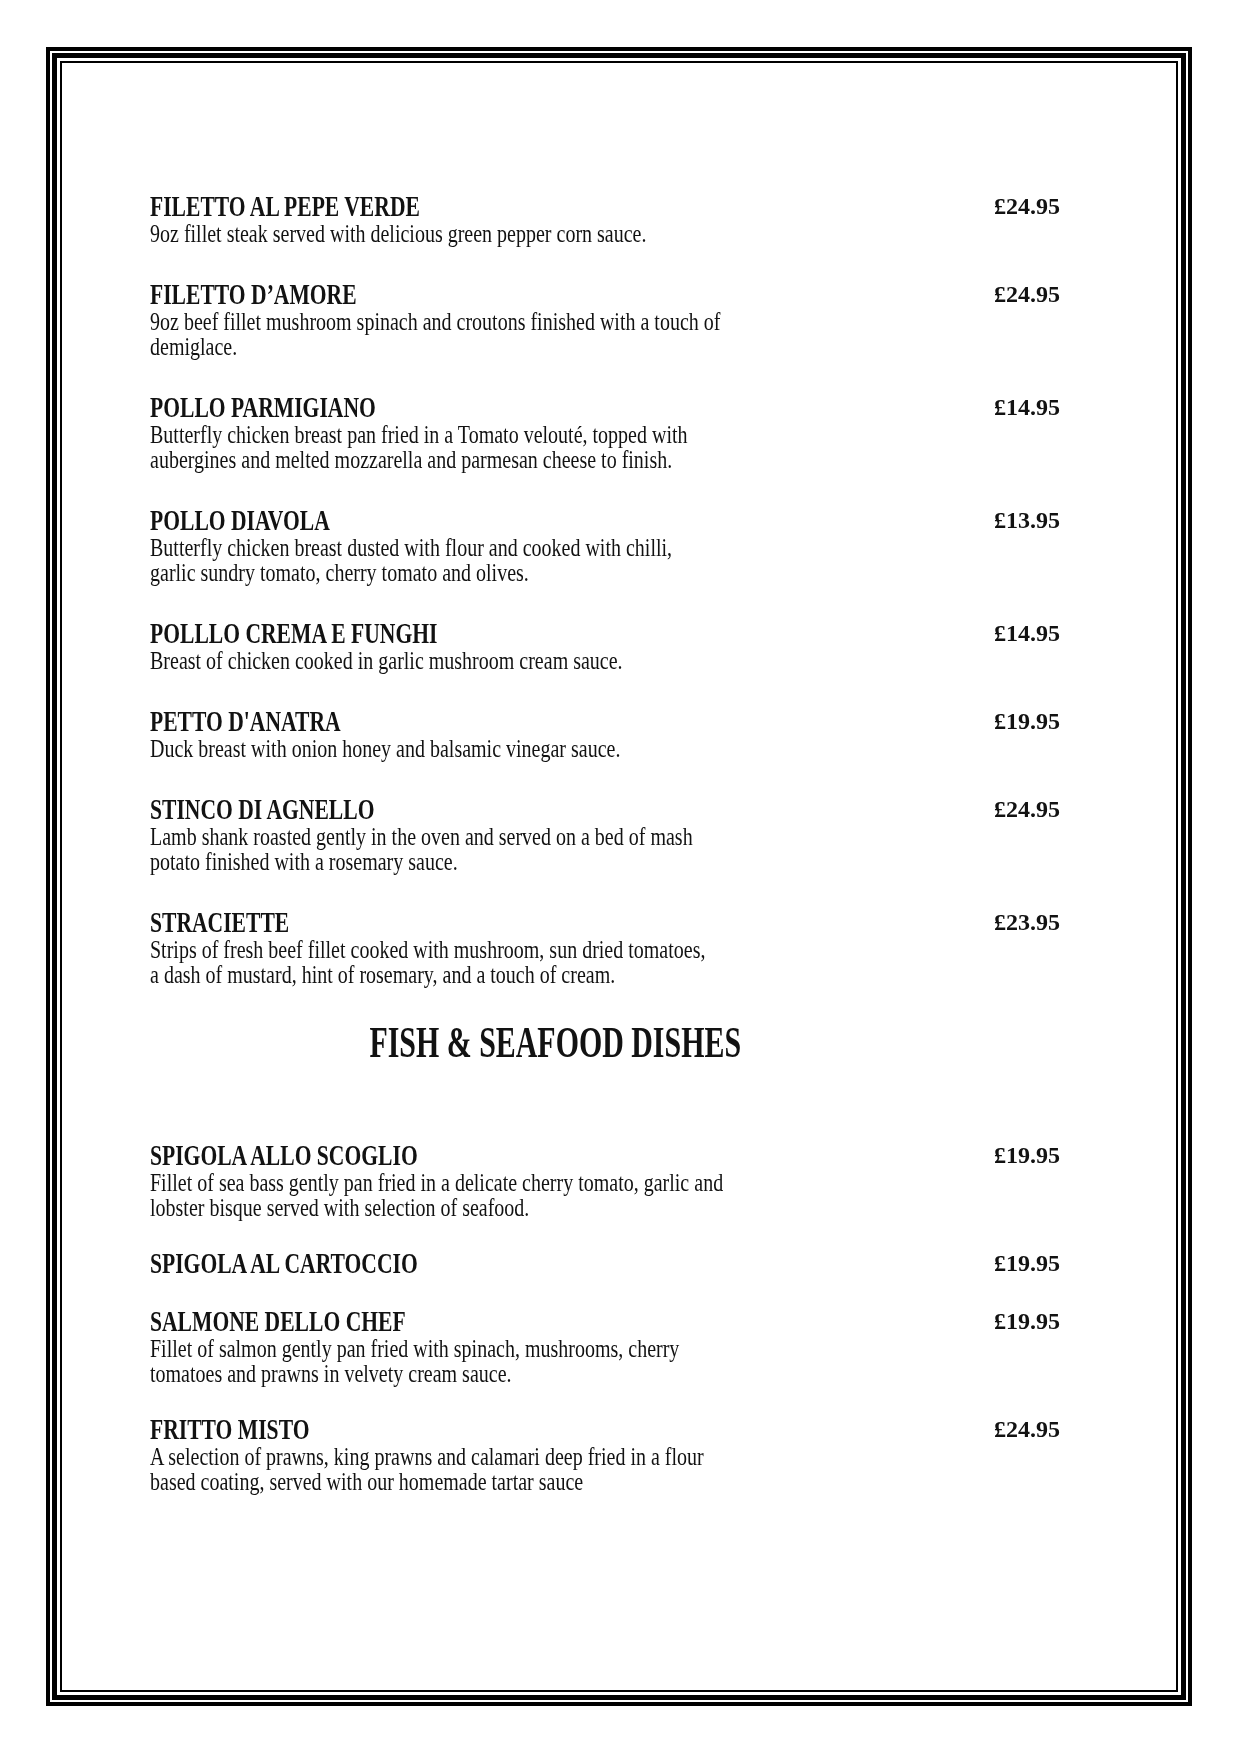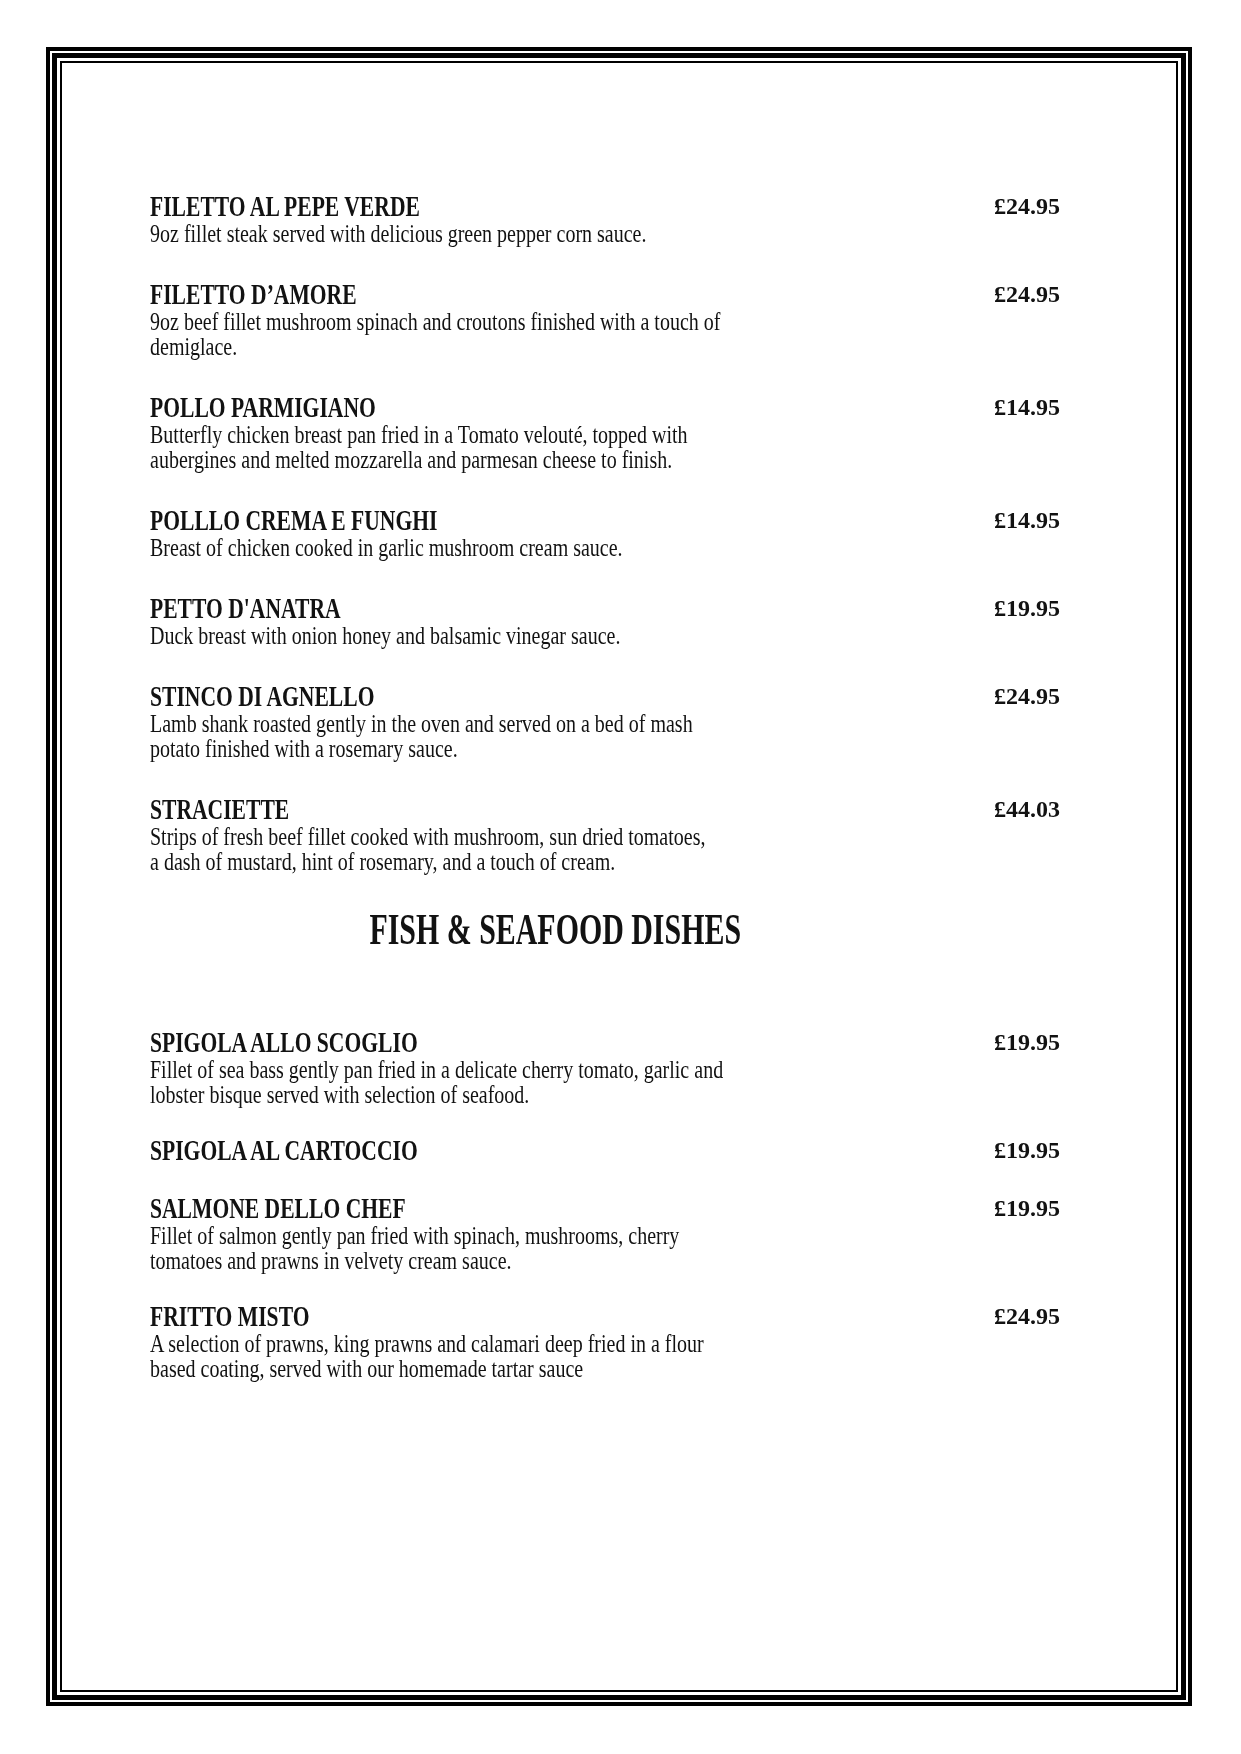--- a/index.html
+++ b/index.html
@@ -130,20 +130,30 @@
     <div class="item-row">
       <span class="dish-name">POLLO PARMIGIANO</span>
       <span class="dish-price">£14.95</span>
     </div>
     <div class="dish-desc">
         <div class="desc-line">Butterfly chicken breast pan fried in a Tomato velouté, topped with</div>
         <div class="desc-line">aubergines and melted mozzarella and parmesan cheese to finish.</div>
       </div>
   </div>
 
+  <div class="menu-item">
+    <div class="item-row">
+      <span class="dish-name">POLLO DIAVOLA</span>
+      <span class="dish-price">£13.95</span>
+    </div>
+    <div class="dish-desc">
+        <div class="desc-line">Butterfly chicken breast dusted with flour and cooked with chilli,</div>
+        <div class="desc-line">garlic sundry tomato, cherry tomato and olives.</div>
+      </div>
+  </div>
 
   <div class="menu-item">
     <div class="item-row">
       <span class="dish-name">POLLLO CREMA E FUNGHI</span>
       <span class="dish-price">£14.95</span>
     </div>
     <div class="dish-desc">
         <div class="desc-line">Breast of chicken cooked in garlic mushroom cream sauce.</div>
       </div>
   </div>
@@ -165,21 +175,21 @@
     </div>
     <div class="dish-desc">
         <div class="desc-line">Lamb shank roasted gently in the oven and served on a bed of mash</div>
         <div class="desc-line">potato finished with a rosemary sauce.</div>
       </div>
   </div>
 
   <div class="menu-item">
     <div class="item-row">
       <span class="dish-name">STRACIETTE</span>
-      <span class="dish-price">£44.03</span>
+      <span class="dish-price">£23.95</span>
     </div>
     <div class="dish-desc">
         <div class="desc-line">Strips of fresh beef fillet cooked with mushroom, sun dried tomatoes,</div>
         <div class="desc-line">a dash of mustard, hint of rosemary, and a touch of cream.</div>
       </div>
   </div>
 <div class="section-title"><span>FISH &amp; SEAFOOD DISHES</span></div>
   <div class="menu-item sec2">
     <div class="item-row">
       <span class="dish-name">SPIGOLA ALLO SCOGLIO</span>

